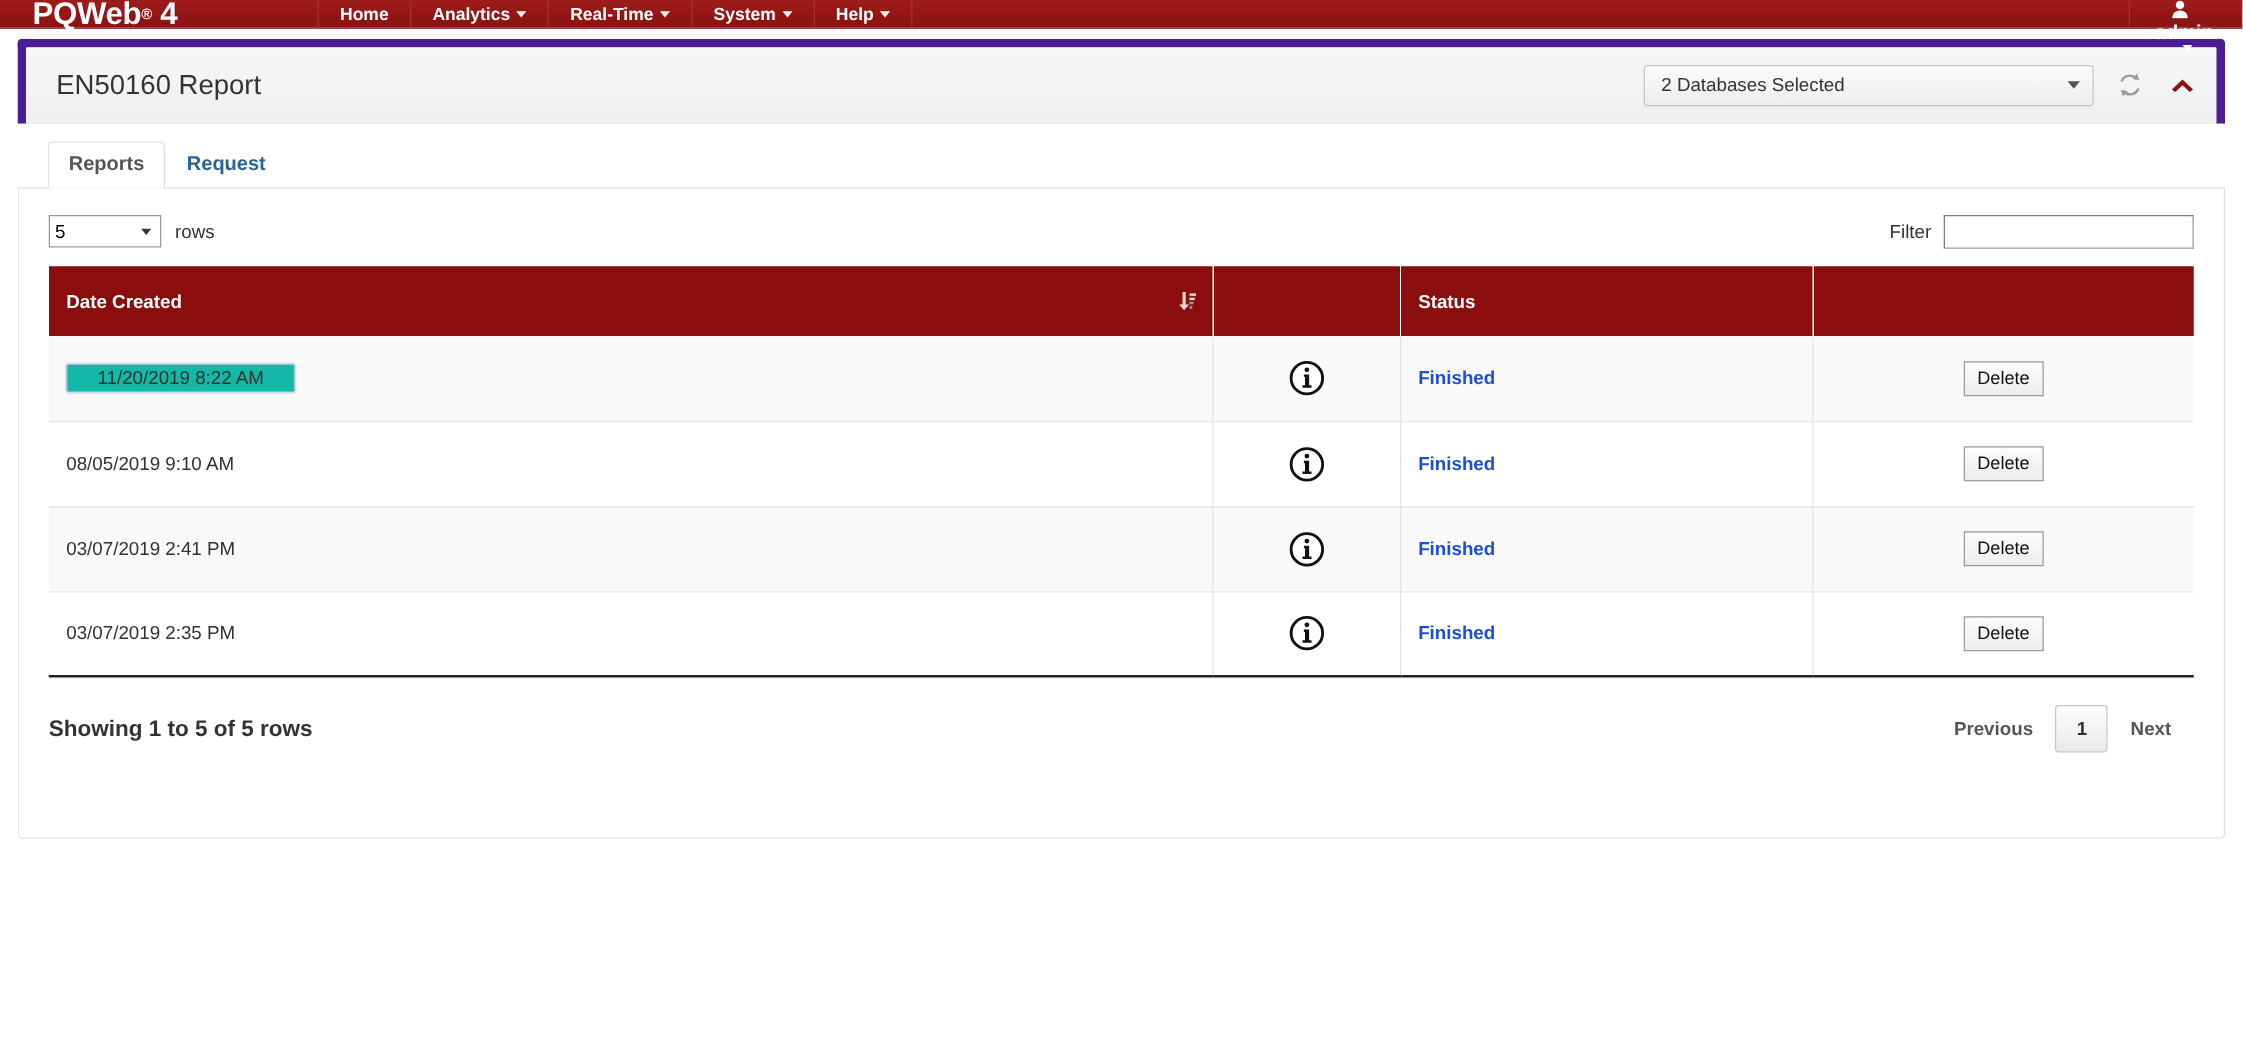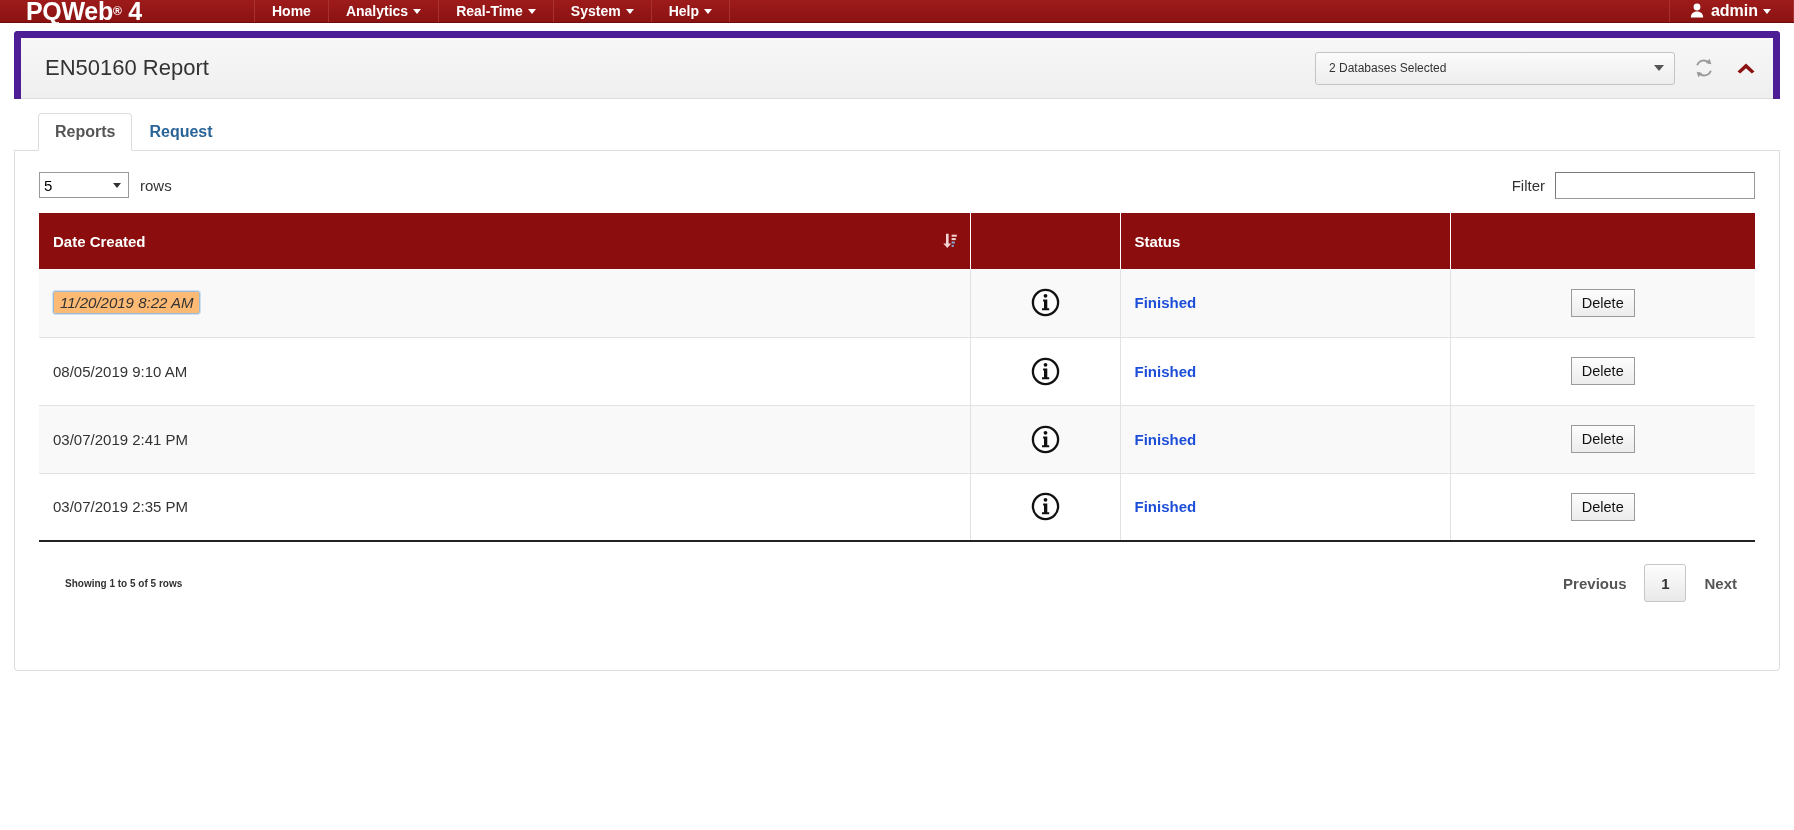--- a/index.html
+++ b/index.html
@@ -63,20 +63,21 @@
   .nav-user {
     display: flex;
     align-items: center;
     padding: 0 22px 0 20px;
     color: #ffffff;
     font-size: 16px;
     font-weight: bold;
     cursor: pointer;
     border-left: 1px solid #a83030;
     border-right: 1px solid #a83030;
+    flex-direction: column;
   }
   .user-glyph {
     margin-right: 7px;
     display: inline-block;
     line-height: 1;
     font-size: 15px;
   }
 
   
   .page-wrap { padding: 0; }
@@ -108,21 +109,21 @@
   }
   .db-select {
     width: 360px;
     height: 33px;
     background: linear-gradient(to bottom, #fbfbfb 0%, #ededed 100%);
     border: 1px solid #c4c4c4;
     border-radius: 3px;
     display: flex;
     align-items: center;
     padding: 0 10px 0 13px;
-    font-size: 12px;
+    font-size: 15px;
     color: #333333;
     cursor: pointer;
   }
   .db-select .dd-caret {
     margin-left: auto;
     width: 0; height: 0;
     border-left: 5px solid transparent;
     border-right: 5px solid transparent;
     border-top: 6px solid #555555;
   }
@@ -266,24 +267,23 @@
   }
   table.data tbody td:last-child { border-right: none; }
   table.data tbody tr:nth-child(odd) td { background: #f9f9f9; }
   table.data tbody tr:nth-child(even) td { background: #ffffff; }
   table.data tbody tr:last-child td { border-bottom: 2px solid #222222; }
 
   .date-cell-focused {
     display: inline-block;
     border: 1px solid #9dbbd8;
     border-radius: 2px;
-    background: #fdba74;
-    padding: 2px 6px;
+    background: #14b8a6;
+    padding: 2px 24px;
     outline: 1px solid #cfe0ef;
-    font-style: italic;
   }
 
   .col-info { width: 150px; text-align: center !important; padding: 0 !important; }
   .col-status { width: 330px; }
   .col-action { width: 305px; text-align: center !important; }
 
   .info-icon {
     display: inline-block;
     width: 29px; height: 29px;
     vertical-align: middle;
@@ -309,24 +309,23 @@
   }
 
   
   .table-footer {
     display: flex;
     align-items: center;
     margin-top: 20px;
     height: 42px;
   }
   .showing-text {
-    font-size: 10px;
-    font-weight: bold;
-    color: #333333;
-    margin-left: 26px;
+    font-size: 18px;
+    font-weight: bold;
+    color: #333333;
   }
   .pagination {
     margin-left: auto;
     display: flex;
     align-items: flex-end;
     gap: 0;
   }
   .page-link {
     font-size: 15px;
     font-weight: bold;

